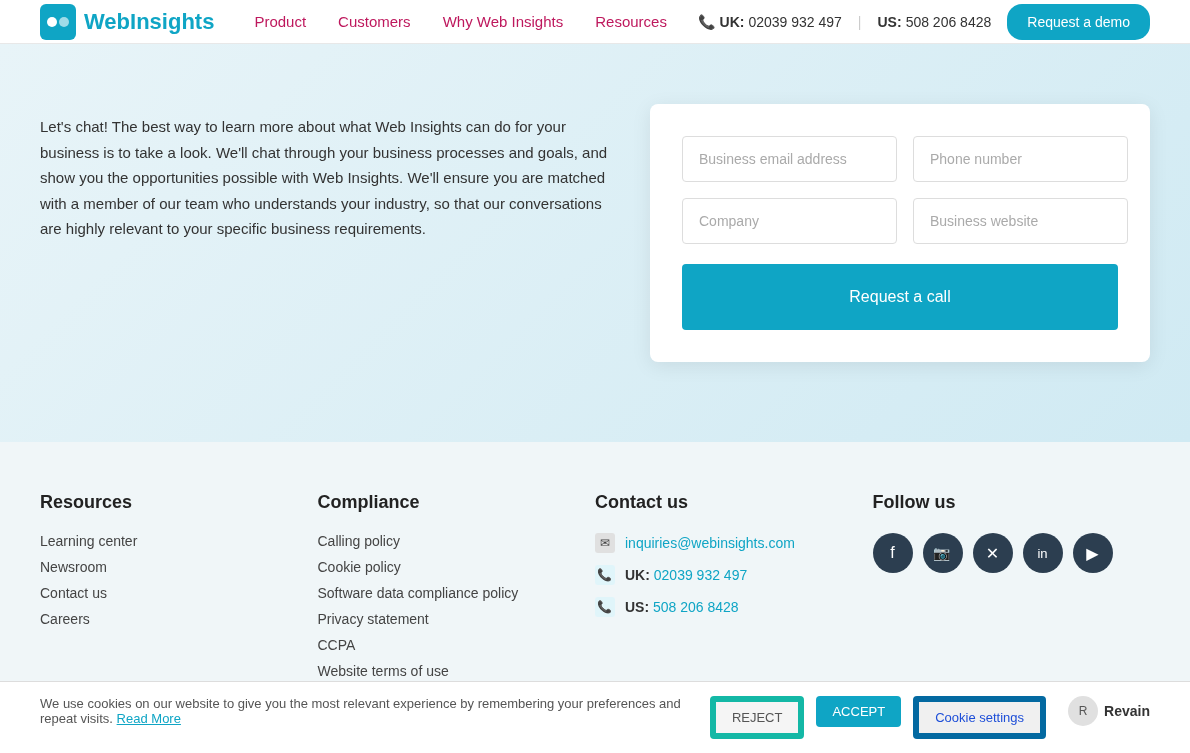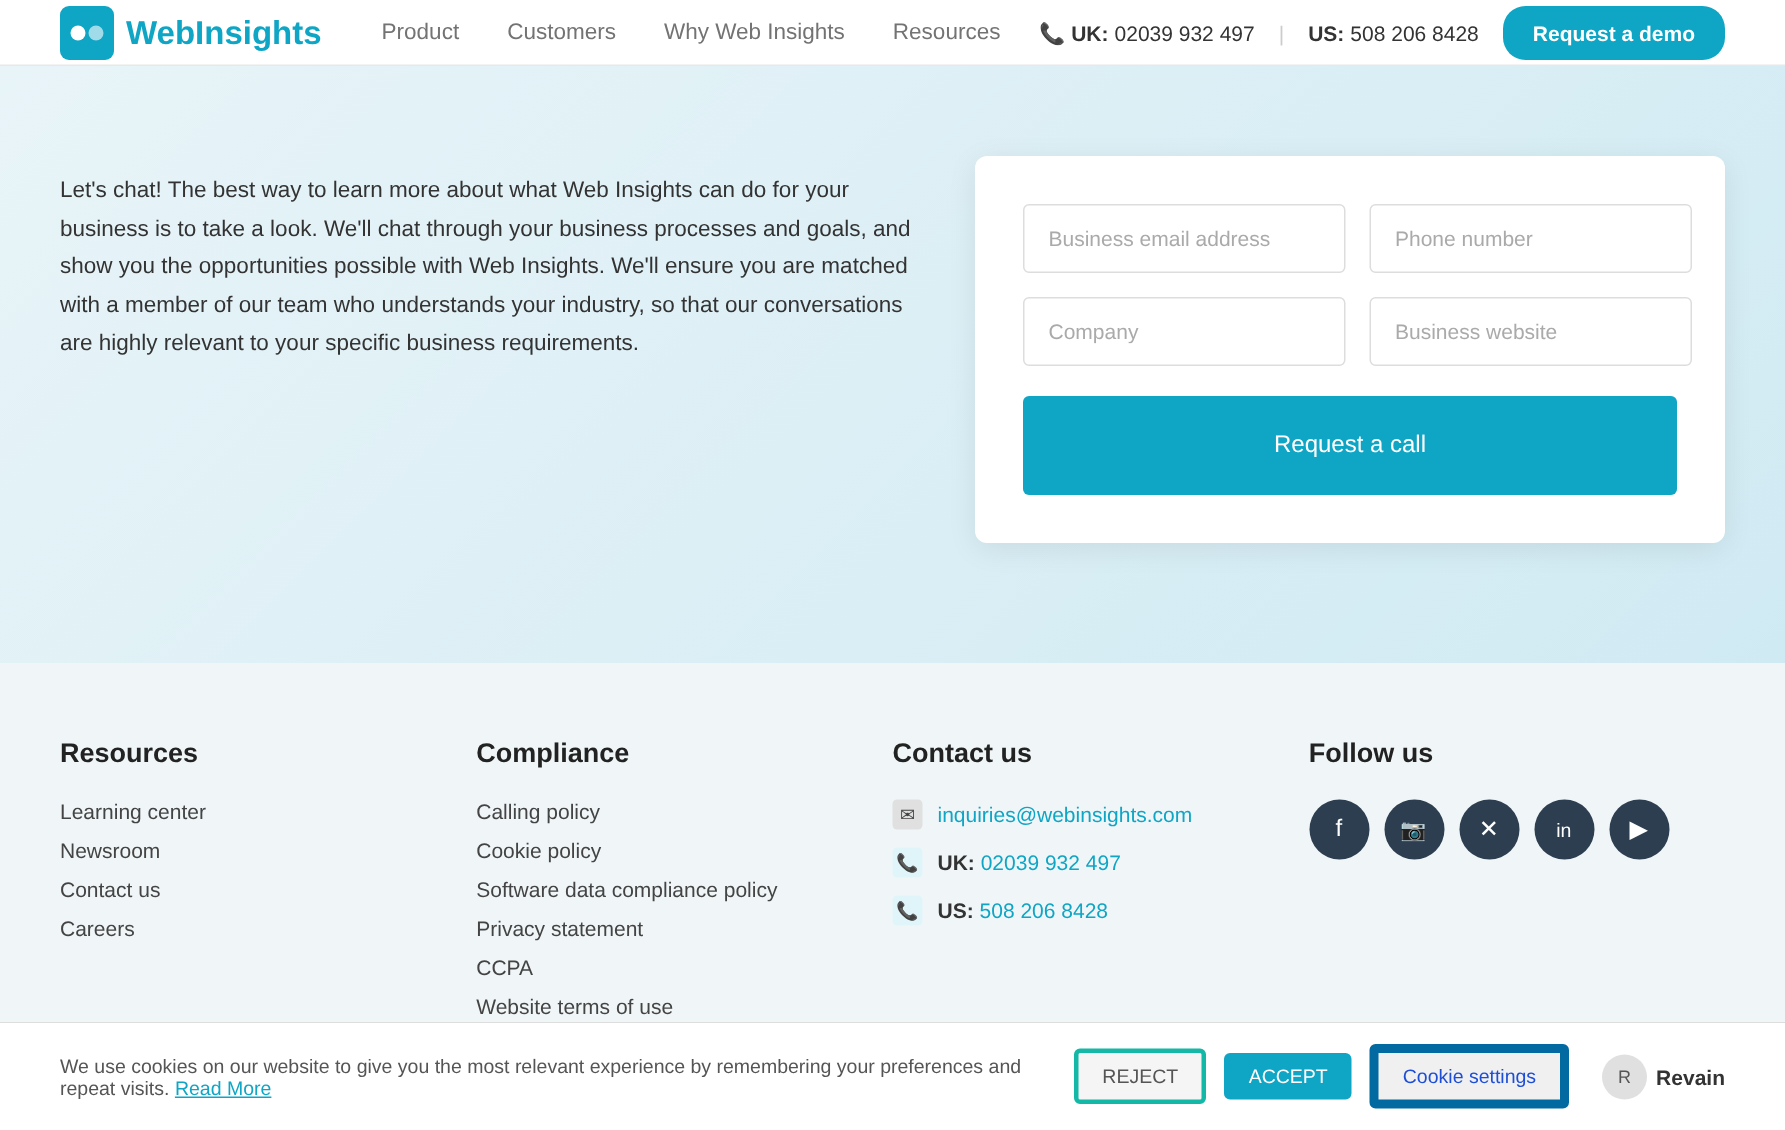--- a/index.html
+++ b/index.html
@@ -9,29 +9,29 @@
     nav {
       display: flex; align-items: center; padding: 0 40px; height: 44px;
       background: #fff; border-bottom: 1px solid #e8e8e8;
       position: relative; z-index: 10;
     }
     .nav-logo { display: flex; align-items: center; gap: 8px; margin-right: 40px; }
     .nav-logo-icon { width: 36px; height: 36px; }
     .nav-logo-text { font-size: 22px; font-weight: 700; color: #222; }
     .nav-logo-text span { color: #0fa5c5; }
     .nav-links { display: flex; gap: 32px; flex: 1; }
-    .nav-link { font-size: 15px; color: #737373; text-decoration: none; cursor: pointer; }
+    .nav-link { font-size: 15px; color: #be185d; text-decoration: none; cursor: pointer; }
     .nav-phones { display: flex; align-items: center; gap: 16px; font-size: 14px; color: #333; margin-right: 16px; }
     .nav-phones .phone-item { display: flex; align-items: center; gap: 4px; }
     .phone-icon { font-size: 14px; }
     .nav-phones .divider { color: #ccc; }
     .nav-phones .label { font-weight: 700; }
     .nav-cta {
       background: #0fa5c5; color: #fff; border: none; border-radius: 15px;
-      padding: 10px 20px; font-size: 14px; cursor: pointer; white-space: nowrap; font-weight: bold;
+      padding: 10px 20px; font-size: 14px; cursor: pointer; white-space: nowrap;
     }
 
     
     .main-section {
       background: linear-gradient(135deg, #e8f4f8 0%, #d0eaf3 100%);
       padding: 60px 40px 80px 40px;
       display: flex; gap: 40px; align-items: flex-start;
     }
     .main-left { flex: 1; max-width: 580px; padding-top: 10px; }
     .main-left p {
@@ -78,30 +78,30 @@
     .social-icons { display: flex; gap: 10px; margin-top: 4px; }
     .social-icon {
       width: 40px; height: 40px; border-radius: 50%; background: #2c3e50;
       display: flex; align-items: center; justify-content: center;
       color: #fff; font-size: 16px; cursor: pointer;
     }
 
     
     .cookie-banner {
       background: #fff; border-top: 1px solid #ddd;
-      padding: 14px 40px; display: flex; align-items: center; gap: 12px;
+      padding: 14px 40px; display: flex; align-items: flex-start; gap: 12px;
       font-size: 13px; color: #555;
       position: fixed; bottom: 0; left: 0; right: 0; z-index: 100;
     }
     .cookie-text { flex: 1; }
     .cookie-read-more { color: #0fa5c5; cursor: pointer; text-decoration: underline; }
     .cookie-btn {
       padding: 8px 16px; border-radius: 4px; font-size: 13px; cursor: pointer; border: none;
     }
-    .btn-reject { background: #f5f5f5; color: #555; border: 3px solid #14b8a6; padding-left: 16px; }
+    .btn-reject { background: #f5f5f5; color: #555; border: 6px solid #14b8a6; padding-left: 16px; }
     .btn-accept { background: #0fa5c5; color: #fff; }
     .btn-settings { background: #f0f0f0; color: #1d4ed8; border: 6px solid #0369a1; }
     .revain-logo { display: flex; align-items: center; gap: 6px; margin-left: 10px; }
     .revain-icon { width: 30px; height: 30px; background: #e0e0e0; border-radius: 50%; display: flex; align-items: center; justify-content: center; font-size: 12px; color: #555; }
     .revain-text { font-size: 14px; font-weight: 700; color: #333; }
 
     
     .bottom-bar { height: 16px; background: #0fa5c5; }
   </style>
 </head>

